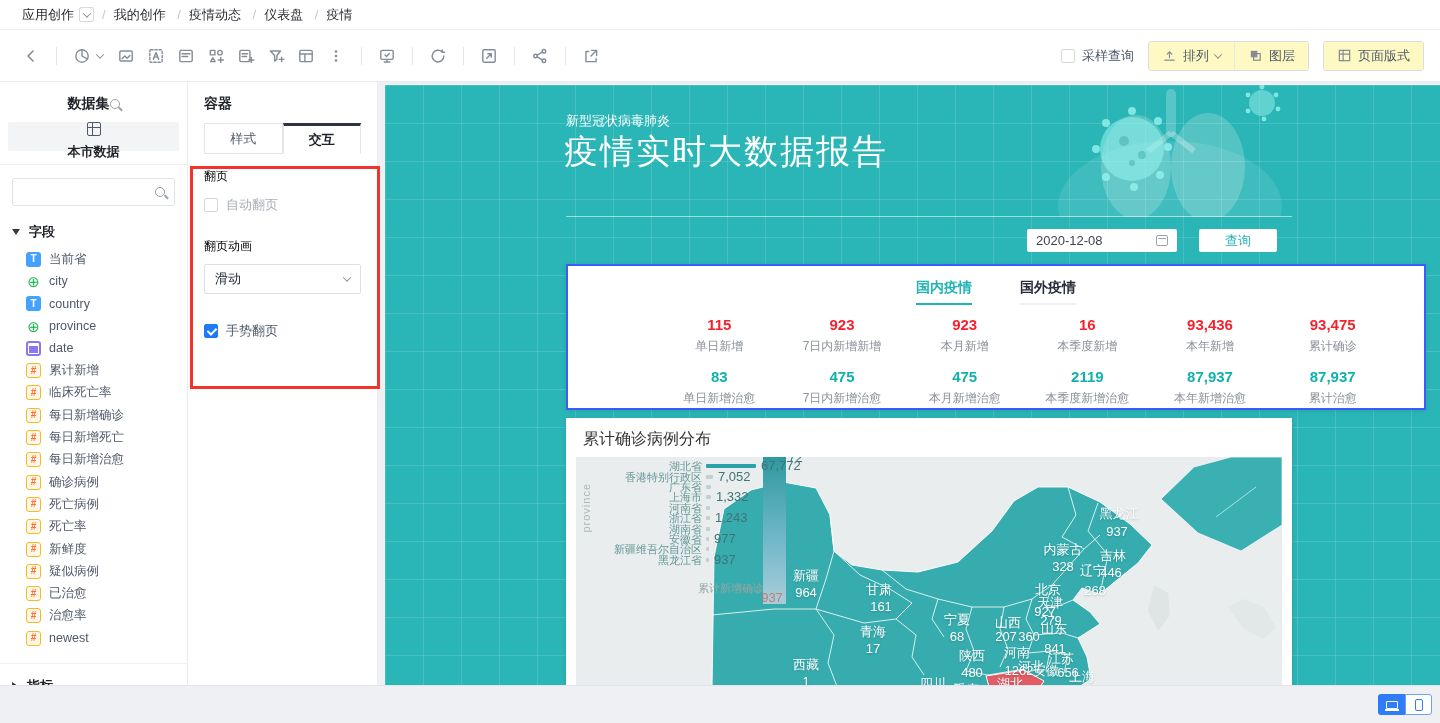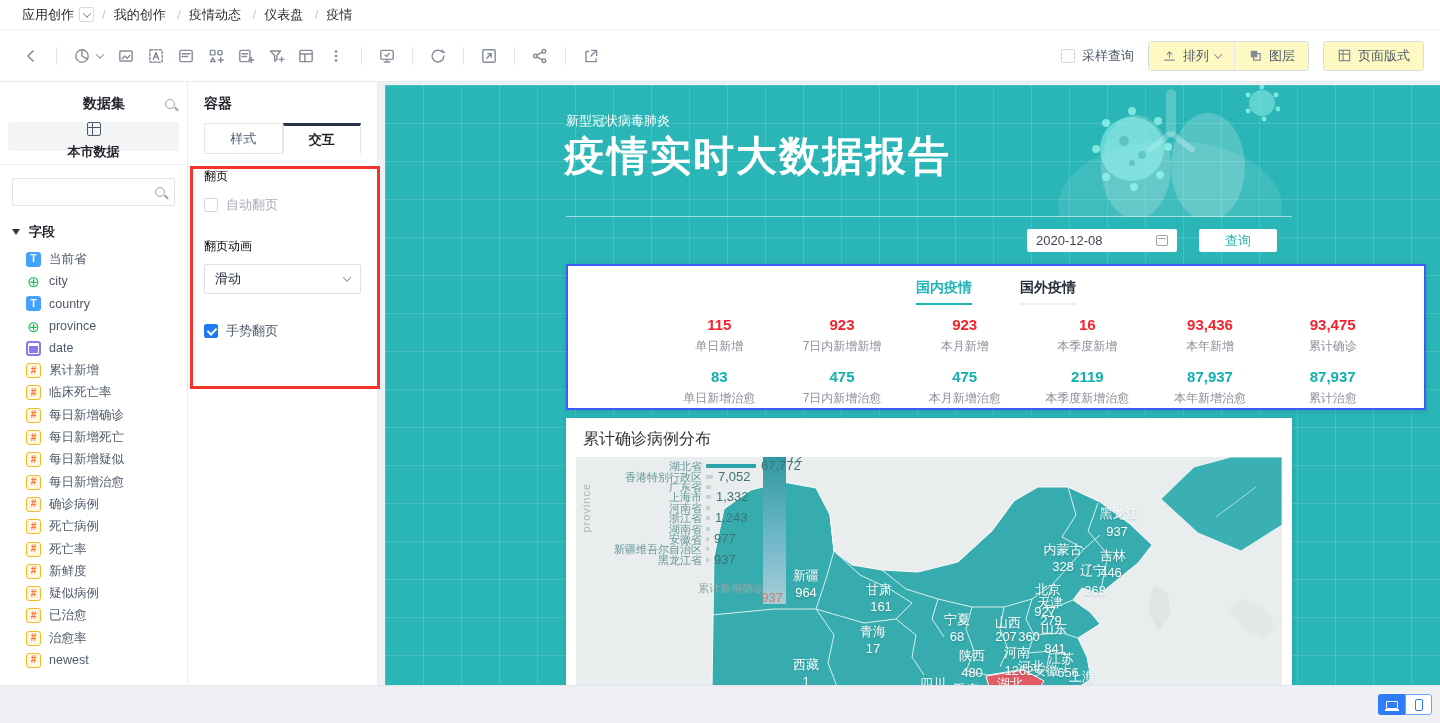--- a/index.html
+++ b/index.html
@@ -39,21 +39,21 @@
 
   
   .main { position:relative; height:641px; }
   .sidebar { position:absolute; left:0; top:0; width:188px; height:100%;
     background:#fff; border-right:1px solid #ececf0; overflow:hidden; }
   .props { position:absolute; left:188px; top:0; width:190px; height:100%;
     background:#fff; border-right:1px solid #ececf0; }
   .workspace { position:absolute; left:378px; top:0; right:0; height:100%; background:#eef0f4; }
 
   
-  .sb-head { display:flex; align-items:center; justify-content:flex-end; padding:13px 12px 9px;gap:40px; }
+  .sb-head { display:flex; align-items:center; justify-content:center; padding:13px 12px 9px; }
   .sb-title { font-size:14px; font-weight:bold; }
   .mag { width:10px; height:10px; border:1.5px solid #9aa0ab; border-radius:50%; position:relative; display:inline-block; }
   .mag::after { content:""; position:absolute; width:5px; height:1.5px; background:#9aa0ab;
     transform:rotate(45deg); right:-4.5px; bottom:-1.5px; }
   .ds-item { margin:0 8px; height:29px; display:flex; align-items:center; gap:7px;
     background:#f3f4f6; border-radius:2px; padding:0 8px; font-size:13px; font-weight:bold; cursor:pointer;flex-direction:column; }
   .grid-ic { width:14px; height:14px; border:1.3px solid #4e5969; border-radius:2px; position:relative; flex:none; }
   .grid-ic::before { content:""; position:absolute; left:0; right:0; top:4px; height:1.3px; background:#4e5969; }
   .grid-ic::after { content:""; position:absolute; top:0; bottom:0; left:4px; width:1.3px; background:#4e5969; }
   .sb-sep { height:1px; background:#f0f1f3; margin-top:13px; }
@@ -96,22 +96,22 @@
   .red-box { position:absolute; left:190px; top:84px; width:190px; height:223px;
     border:3px solid #f2342a; z-index:60; pointer-events:none; }
 
   
   .canvas { position:absolute; left:7px; top:3px; width:1055px; height:600px;
     background:#2ab5b6; overflow:hidden;
     background-image:linear-gradient(rgba(255,255,255,.13) 1px, transparent 1px),
       linear-gradient(90deg, rgba(255,255,255,.13) 1px, transparent 1px);
     background-size:38px 38px; }
   .db-sub { position:absolute; left:181px; top:27px; color:#fff; font-size:13px; }
-  .db-title { position:absolute; left:179px; top:44px; color:#fff; font-size:41px;
-    font-weight:bold; letter-spacing:2px; }
+  .db-title { position:absolute; left:179px; top:44px; color:#fff; font-size:34px;
+    font-weight:normal; letter-spacing:2px; }
   .lungs { position:absolute; left:655px; top:0; }
   .db-divider { position:absolute; left:181px; top:131px; width:726px; border-top:1px solid rgba(255,255,255,.55); }
   .date-box { position:absolute; left:642px; top:144px; width:150px; height:23px; background:#fff;
     border-radius:2px; display:flex; align-items:center; justify-content:space-between;
     padding:0 9px; font-size:13px; color:#3c4350; cursor:pointer; }
   .cal-ic { width:12px; height:11px; border:1.2px solid #9aa3ad; border-radius:2px; position:relative; }
   .cal-ic::before { content:""; position:absolute; left:1px; right:1px; top:2px; height:1.2px; background:#9aa3ad; }
   .query-btn { position:absolute; left:814px; top:144px; width:78px; height:23px; background:#fff;
     border-radius:2px; display:flex; align-items:center; justify-content:center;
     font-size:13px; color:#29b4b5; cursor:pointer; }
@@ -385,24 +385,20 @@
         <div class="field-item">
           <span class="ficon number"></span>
           <span>每日新增确诊</span>
         </div>
 
         <div class="field-item">
           <span class="ficon number"></span>
           <span>每日新增死亡</span>
         </div>
 
-        <div class="field-item">
-          <span class="ficon number"></span>
-          <span>每日新增疑似</span>
-        </div>
 
         <div class="field-item">
           <span class="ficon number"></span>
           <span>每日新增治愈</span>
         </div>
 
         <div class="field-item">
           <span class="ficon number"></span>
           <span>确诊病例</span>
         </div>

